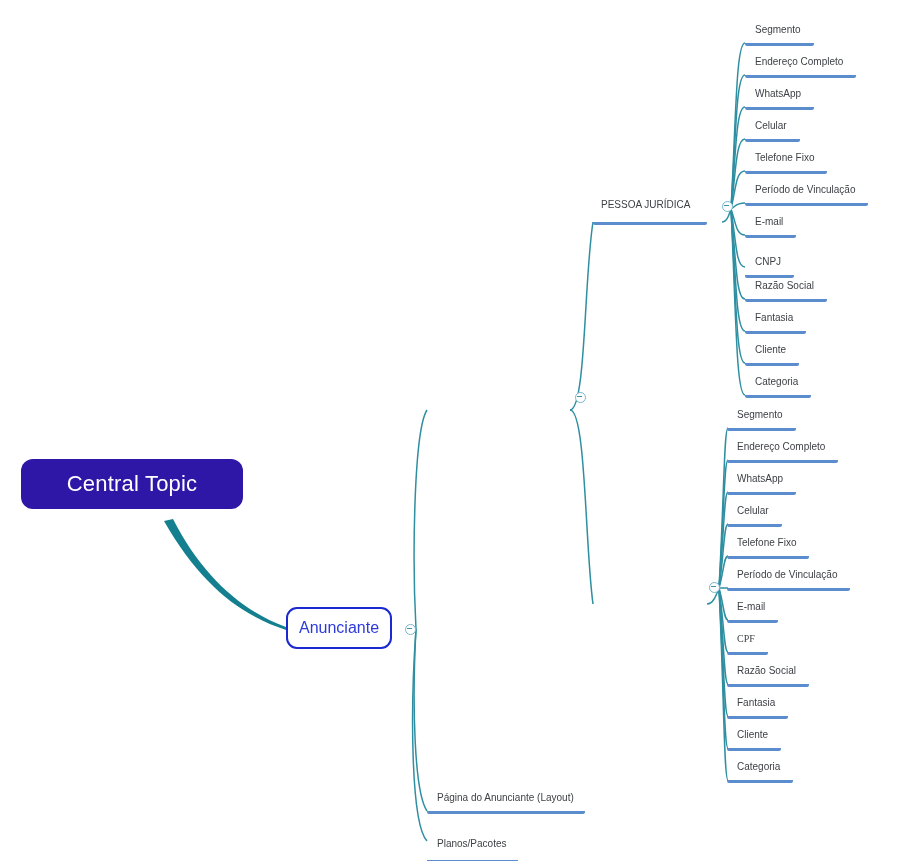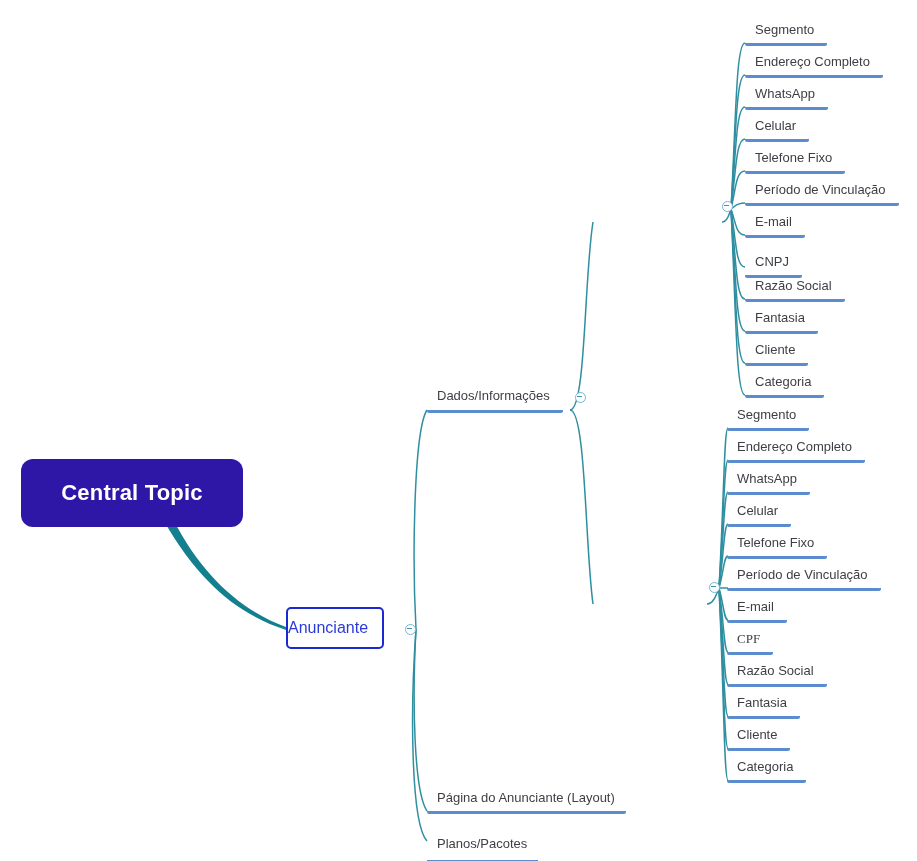--- a/index.html
+++ b/index.html
@@ -2,34 +2,34 @@
 <html style="--central-fill: #2e17a6; --central-text: #ffffff; --root-border: #1b29d0; --root-text: #2c3ad9; --node-text: #3c3f44; --underline: #5b8ccd; --collapse-border: #76b7cc; --collapse-minus: #3f94ad;"><head>
 <meta charset="utf-8">
 <style>
   html,body{margin:0;padding:0;background:#ffffff;}
   #stage{
     position:relative;width:917px;height:861px;background:#ffffff;
     font-family:"Liberation Sans",sans-serif;overflow:hidden;
   }
   #links{position:absolute;left:0;top:0;width:917px;height:861px;}
   .tnode{
-    position:absolute;font-size:13px;line-height:16px;color:var(--node-text);
+    position:absolute;font-size:10px;line-height:16px;color:var(--node-text);
     white-space:nowrap;border-bottom:3px solid var(--underline);
     border-radius:0 0 2px 2px;cursor:default;
   }
   .central{
-    position:absolute;left:21px;top:459px;width:222px;height:68px;
+    position:absolute;left:21px;top:459px;width:222px;height:50px;
     background:var(--central-fill);border-radius:12px;color:var(--central-text);
-    font-weight:bold;font-size:22px;display:flex;align-items:center;justify-content:center;
+    font-weight:normal;font-size:22px;display:flex;align-items:center;justify-content:center;
     letter-spacing:0.2px;
   }
   .rootnode{
-    position:absolute;left:286px;top:607px;width:98px;height:42px;box-sizing:border-box;
-    background:#ffffff;border:2.5px solid var(--root-border);border-radius:5px;
-    color:var(--root-text);font-size:16px;display:flex;align-items:center;justify-content:flex-start;
+    position:absolute;left:286px;top:607px;width:106px;height:42px;box-sizing:border-box;
+    background:#ffffff;border:2.5px solid var(--root-border);border-radius:11px;
+    color:var(--root-text);font-size:16px;display:flex;align-items:center;justify-content:center;
   }
   .collapse{
     position:absolute;width:11px;height:11px;box-sizing:border-box;background:#ffffff;
     border:1.5px solid var(--collapse-border);border-radius:50%;z-index:3;
   }
   .collapse::after{
     content:"";position:absolute;left:1.3px;top:3.3px;width:5px;height:0;
     border-top:1.5px solid var(--collapse-minus);
   }
 </style>
@@ -70,21 +70,21 @@
       <path d="M719,588 C724,658 724,716 728,716" style="fill:none;stroke:#2f8fa1;stroke-width:1.5"></path>
       <path d="M719,588 C724,676 724,748 728,748" style="fill:none;stroke:#2f8fa1;stroke-width:1.5"></path>
       <path d="M719,588 C724,694 724,780 728,780" style="fill:none;stroke:#2f8fa1;stroke-width:1.5"></path>
     </svg>
 
   <div class="central">Central Topic</div>
 
   <div class="rootnode">
     <span>Anunciante</span>
   </div>
-<span class="tnode" style="left: 427px; top: 388px; padding: 0px 13px 6px 10px;">Dados/Informações</span>
+    <span class="tnode" style="left: 593px; top: 197px; padding: 0px 17px 9px 8px;">PESSOA JURÍDICA</span>
     <span class="tnode" style="left: 427px; top: 790px; padding: 0px 11px 5px 10px;">Página do Anunciante (Layout)</span>
     <span class="tnode" style="left: 427px; top: 820px; padding: 0px 11px 8px 10px; margin-top: 16px;">Planos/Pacotes</span>
     <span class="tnode" style="left: 745px; top: 22px; padding: 0px 13px 5px 10px;">Segmento</span>
     <span class="tnode" style="left: 745px; top: 54px; padding: 0px 13px 5px 10px;">Endereço Completo</span>
     <span class="tnode" style="left: 745px; top: 86px; padding: 0px 13px 5px 10px;">WhatsApp</span>
     <span class="tnode" style="left: 745px; top: 118px; padding: 0px 13px 5px 10px;">Celular</span>
     <span class="tnode" style="left: 745px; top: 150px; padding: 0px 13px 5px 10px;">Telefone Fixo</span>
     <span class="tnode" style="left: 745px; top: 182px; padding: 0px 13px 5px 10px;">Período de Vinculação</span>
     <span class="tnode" style="left: 745px; top: 214px; padding: 0px 13px 5px 10px;">E-mail</span>
     <span class="tnode" style="left: 745px; top: 254px; padding: 0px 13px 5px 10px;">CNPJ</span>

